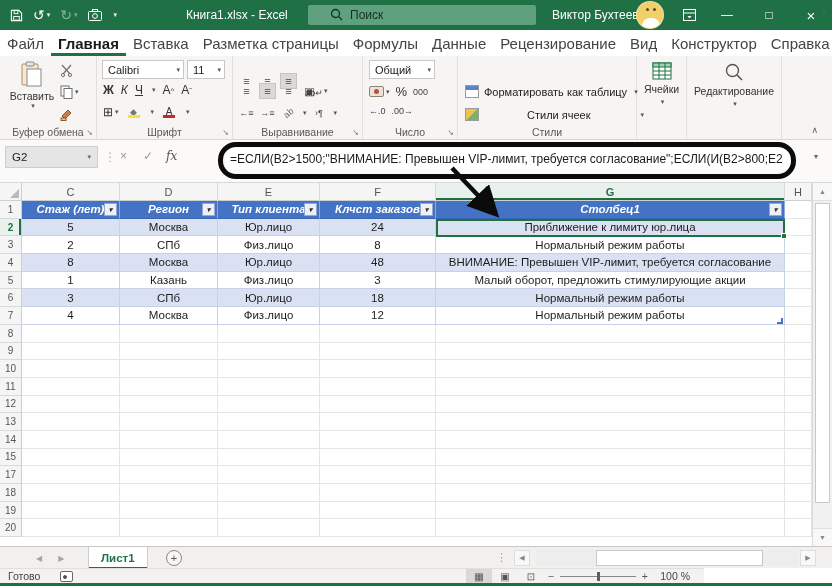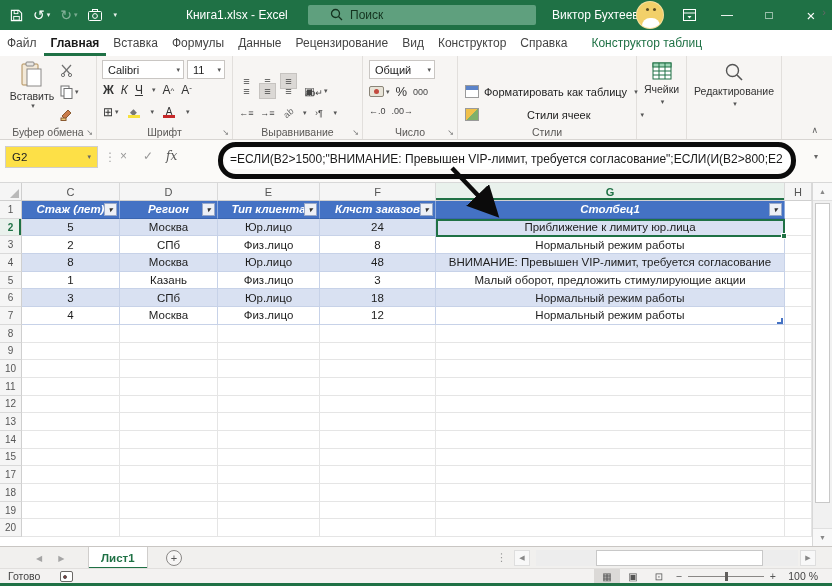--- a/index.html
+++ b/index.html
@@ -19,21 +19,21 @@
   .avatar { position:absolute; left:636px; top:1px; width:28px; height:28px; border-radius:50%; background:#F2D069; overflow:hidden; border:1px solid rgba(255,255,255,.35); }
   .avatar i { position:absolute; left:5px; bottom:-2px; width:18px; height:12px; background:#fff; border-radius:8px 8px 0 0; }
   .avatar b { position:absolute; left:9px; top:6px; width:3px; height:3px; background:#5a4a20; border-radius:50%; }
   .avatar b + b { left:16px; }
   .win-ctrls { position:absolute; right:0; top:0; height:30px; display:flex; align-items:center; }
   .win-ctrls .wbtn { width:42px; height:30px; display:flex; align-items:center; justify-content:center; font-size:12px; color:#fff; }
   .ribbon-opts { width:34px !important; }
 
   
   .tabrow { position:absolute; left:0; top:30px; width:832px; height:26px; background:#fff; display:flex; align-items:stretch; }
-  .tab { display:flex; align-items:center; padding:0 7px; font-size:12px; color:#444; position:relative; white-space:nowrap; }
+  .tab { display:flex; align-items:center; padding:0 7px; font-size:15px; color:#444; position:relative; white-space:nowrap; }
   .tab.active { font-weight:bold; color:#1a1a1a; box-shadow: inset 0 -3px 0 #1F7145; }
   .tab.contextual { color:#1F7145; margin-left:10px; }
   .tab-overflow { position:absolute; right:6px; top:6px; font-size:11px; color:#666; }
 
   
   .ribbon { position:absolute; left:0; top:56px; width:832px; height:84px; background:#F7F5F3; border-bottom:1px solid #D8D5D2; display:flex; }
   .rgroup { position:relative; height:100%; border-right:1px solid #E2DFDC; }
   .glabel { position:absolute; bottom:1px; left:0; right:0; text-align:center; font-size:10.5px; color:#5A5856; }
   .dlg { position:absolute; right:3px; bottom:2px; font-size:8px; color:#777; }
   .dd { font-size:7px; color:#555; margin-left:2px; }
@@ -73,21 +73,21 @@
   .sic.c { background:linear-gradient(135deg,#F0C04A 50%,#7FB06A 50%); }
 
   .g-cells { width:50px; }
   .g-edit { width:95px; }
   .bigbtn { position:absolute; left:0; right:0; top:6px; display:flex; flex-direction:column; align-items:center; gap:3px; font-size:10.5px; color:#333; }
   .collapse { position:absolute; right:14px; bottom:4px; font-size:9px; color:#666; }
   .g-tail { flex:1; border-right:none; }
 
   
   .frow { position:absolute; left:0; top:140px; width:832px; height:43px; background:#FBFAF8; border-bottom:1px solid #D8D8D8; }
-  .namebox { position:absolute; left:5px; top:6px; width:93px; height:22px; background:#fde047; border:1px solid #D0CECC; display:flex; align-items:center; justify-content:space-between; padding:0 6px; font-size:11.5px; color:#222; }
+  .namebox { position:absolute; left:5px; top:6px; width:93px; height:22px; background:#e5e5e5; border:1px solid #D0CECC; display:flex; align-items:center; justify-content:space-between; padding:0 6px; font-size:11.5px; color:#222; }
   .nb-dd { font-size:7px; color:#666; }
   .vdots { position:absolute; left:104px; top:10px; font-size:12px; color:#AAA; }
   .fbtn { position:absolute; top:9px; font-size:12px; color:#999; }
   .fx { font-family:"DejaVu Serif", serif; font-style:italic; color:#555; font-size:12px; }
   .finput { position:absolute; left:225px; top:8px; width:565px; height:21px; background:#fff; display:flex; align-items:center; padding-left:5px; font-size:12px; color:#1a1a1a; white-space:nowrap; overflow:hidden; }
   .f-dd { position:absolute; right:14px; top:12px; font-size:8px; color:#666; }
   .f-outline { position:absolute; left:218px; top:2px; width:578px; height:37px; border:5px solid #0B0B0B; border-radius:18px; pointer-events:none; }
 
   
   .grid { position:absolute; left:0; top:183px; width:812px; height:363px; background:#fff; overflow:hidden; }
@@ -119,21 +119,21 @@
   .sh-nav { position:absolute; left:36px; top:0; height:22px; display:flex; align-items:center; gap:16px; font-size:8px; color:#A5A5A5; }
   .sheettab { position:absolute; left:88px; top:0; height:22px; min-width:56px; padding:0 12px; background:#fff; border-left:1px solid #D0CECC; border-right:1px solid #D0CECC; display:flex; align-items:center; justify-content:center; font-size:11.5px; font-weight:bold; color:#1F7145; box-shadow: inset 0 -2px 0 #1F7145; }
   .addsheet { position:absolute; left:166px; top:3px; width:16px; height:16px; border:1px solid #8A8886; border-radius:50%; display:flex; align-items:center; justify-content:center; font-size:11px; color:#555; background:#F7F6F5; }
   .sh-dots { position:absolute; left:496px; top:4px; font-size:11px; color:#999; }
   .hs-left { position:absolute; left:514px; top:3px; width:16px; height:16px; background:#F8F8F8; border:1px solid #DEDEDE; display:flex; align-items:center; justify-content:center; font-size:7px; color:#888; }
   .hs-track { position:absolute; left:536px; top:3px; width:262px; height:16px; background:#EDEDED; }
   .hs-thumb { position:absolute; left:60px; top:0; width:167px; height:16px; background:#fff; border:1px solid #C8C8C8; }
   .hs-right { position:absolute; left:800px; top:3px; width:16px; height:16px; background:#F8F8F8; border:1px solid #DEDEDE; display:flex; align-items:center; justify-content:center; font-size:7px; color:#888; }
 
   
-  .statusbar { position:absolute; left:0; top:568px; width:832px; height:15px; background:#F3F2F1; border-top:1px solid #E1DFDD; font-size:10.5px; color:#444; }
+  .statusbar { position:absolute; left:0; top:568px; width:704px; height:15px; background:#F3F2F1; border-top:1px solid #E1DFDD; font-size:10.5px; color:#444; }
   .st-ready { position:absolute; left:8px; top:1px; }
   .st-macro { position:absolute; left:60px; top:2px; width:13px; height:11px; border:1px solid #6A6865; border-radius:2px; background:#fff; }
   .st-macro i { position:absolute; left:2px; bottom:2px; width:4px; height:4px; border-radius:50%; background:#8A3A3A; border:1px solid #555; }
   .views { position:absolute; right:160px; top:0; display:flex; }
   .vw { width:26px; height:14px; display:flex; align-items:center; justify-content:center; font-size:10px; color:#555; }
   .vw.on { background:#DBD9D7; }
   .zoom-out { position:absolute; right:150px; top:1px; color:#555; }
   .zoom-track { position:absolute; right:68px; top:7px; width:76px; height:1px; background:#8A8886; }
   .zoom-thumb { position:absolute; right:104px; top:3px; width:3px; height:9px; background:#605E5C; }
   .zoom-in { position:absolute; right:56px; top:1px; color:#555; }
@@ -201,20 +201,21 @@
       <span class="wbtn">—</span>
       <span class="wbtn">□</span>
       <span class="wbtn" style="font-size:15px;">×</span>
     </div>
   </div>
 
   <div class="tabrow" id="tabs">
       <div class="tab">Файл</div>
       <div class="tab active">Главная</div>
       <div class="tab">Вставка</div>
+      <div class="tab">Разметка страницы</div>
       <div class="tab">Формулы</div>
       <div class="tab">Данные</div>
       <div class="tab">Рецензирование</div>
       <div class="tab">Вид</div>
       <div class="tab">Конструктор</div>
       <div class="tab">Справка</div>
       <div class="tab contextual">Конструктор таблиц</div>
     </div>
   <span class="tab-overflow">›</span>
 

